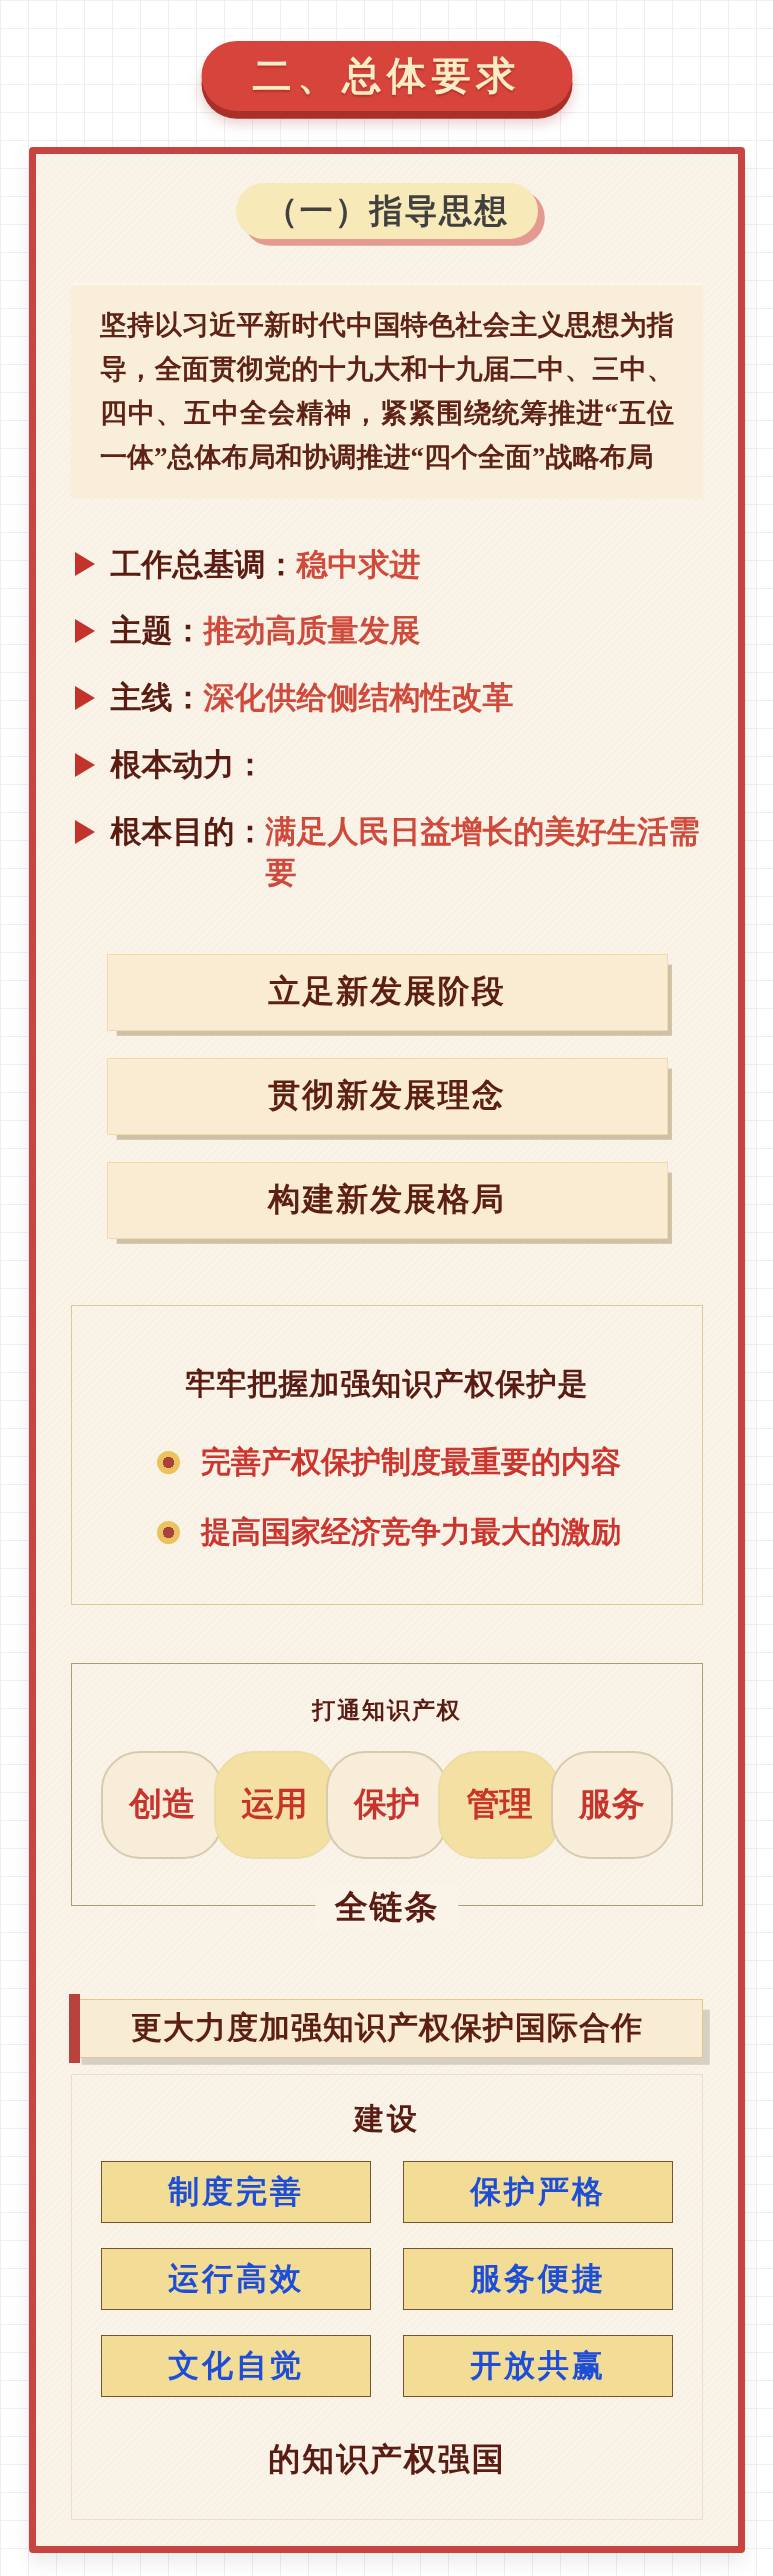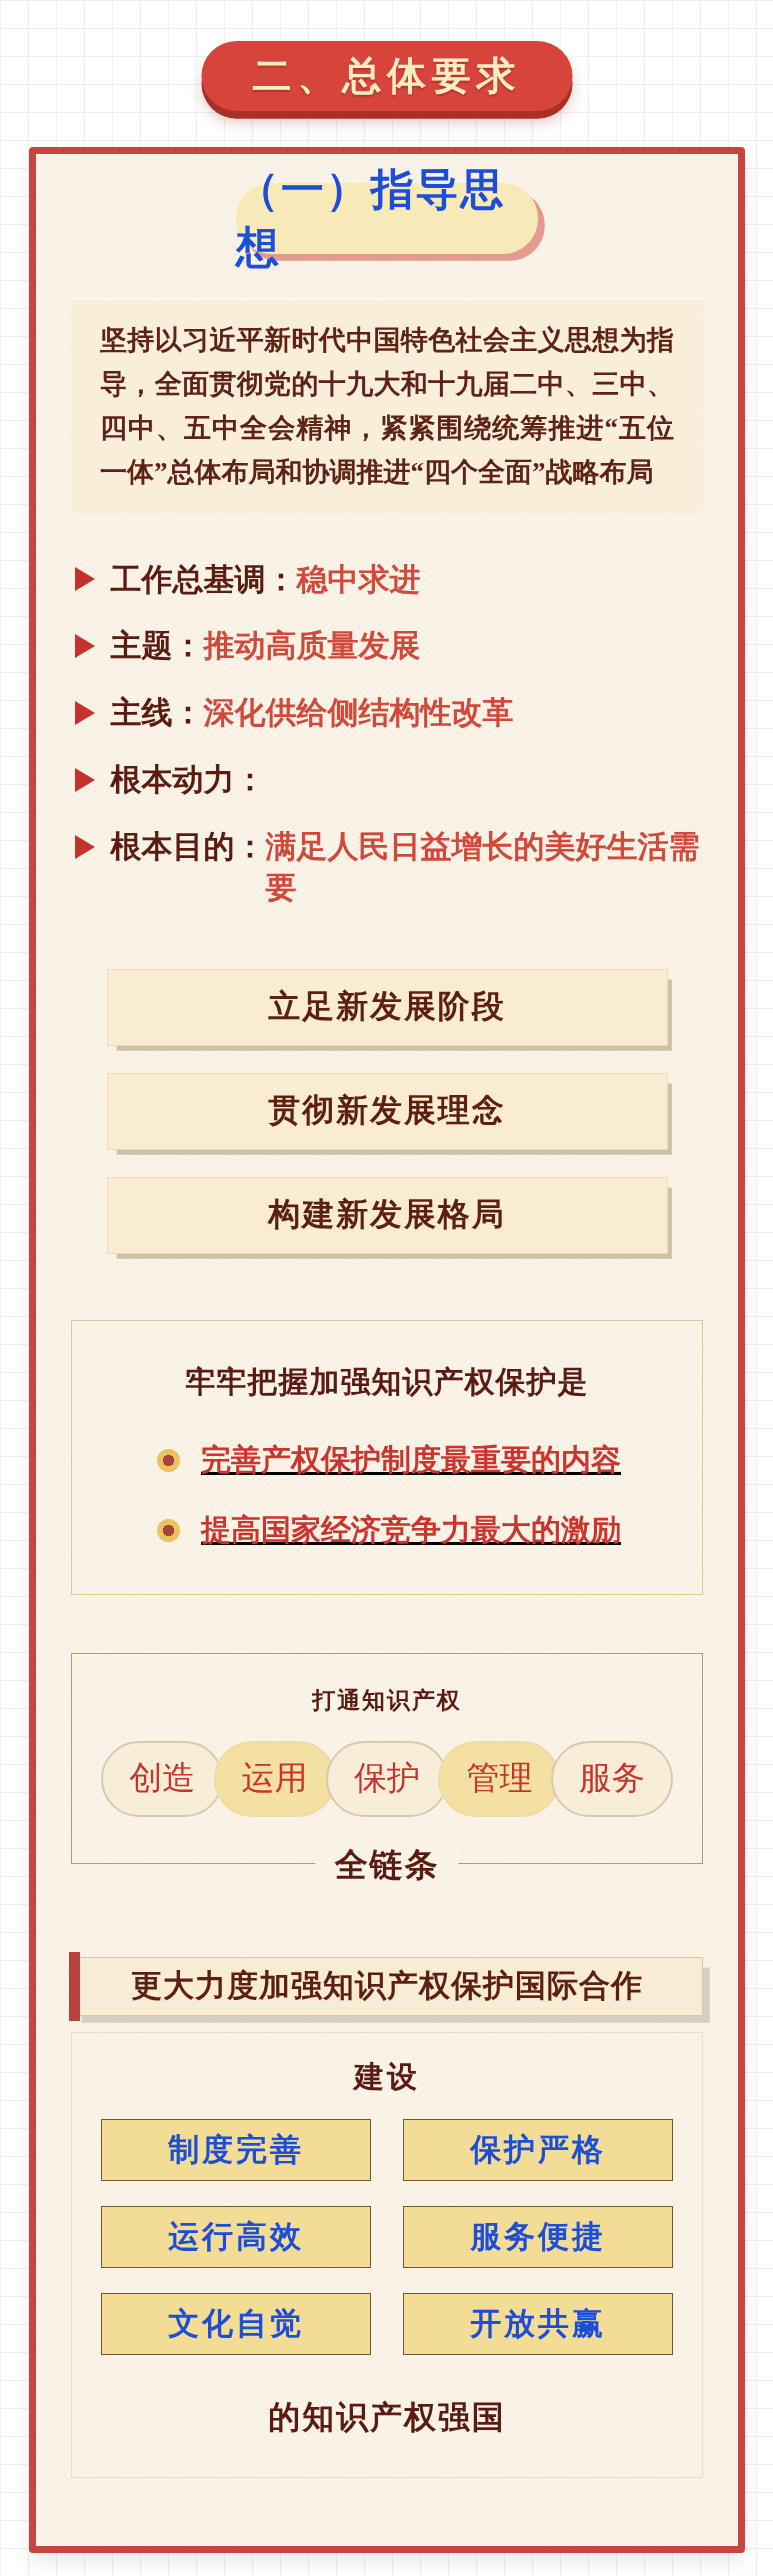--- a/index.html
+++ b/index.html
@@ -33,25 +33,25 @@
     position:absolute; left:29px; top:147px; width:716px; height:2406px;
     border:7.7px solid #c64540; border-radius:3.9px;
     background-color:#faf3e8;
     background-image:repeating-linear-gradient(135deg, rgba(190,170,140,.045) 0 1.9px, transparent 1.9px 4.8px);
     box-shadow:0 9.7px 19.3px rgba(0,0,0,.08);
     padding:0 35px;
   }
 
   
   .section-pill{
-    margin:29px auto 0; width:302px; height:71px; border-radius:35px;
+    margin:29px auto 0; width:302px; height:56px; border-radius:35px;
     background:#f8e9b8;
     box-shadow:6.8px 6.8px 0 #e59a90;
     display:flex; align-items:center; justify-content:center;
-    color:#1d4ed8; font-size:43px; font-weight:bold; letter-spacing:1.9px;
+    color:#404040; font-size:33px; font-weight:bold; letter-spacing:1.9px;
   }
 
   
   .intro-box{
     margin-top:44px;
     background:#f8eed9;
     border-top:2.9px solid #fdf8ec;
     padding:19.3px 29px;
     font-family:"Liberation Serif", serif;
     font-weight:bold;
@@ -78,46 +78,46 @@
     width:561px; height:77px; margin:0 auto 27px;
     background:#f9ecd2; border:1.9px solid #f1dba6;
     box-shadow:6.8px 7.7px 0 -2.9px #cec1a7;
     display:flex; align-items:center; justify-content:center;
     color:#5c1f12; font-size:32px; font-weight:bold; letter-spacing:1.9px;
   }
 
   
   .grasp-box{
     margin-top:66px; border:1.9px solid #dcc894;
-    padding:41px 29px 43px;
+    padding:58px 29px 43px;
   }
   .grasp-title{ text-align:center; color:#5a1c12; font-size:30px; font-weight:bold; letter-spacing:1px;}
-  .grasp-items{ margin:37px 0 0 56px;text-decoration:underline; }
+  .grasp-items{ margin:37px 0 8px 56px; }
   .grasp-item{ display:flex; align-items:center; margin-bottom:29px; }
   .grasp-item:last-child{ margin-bottom:0; }
   .dot{
     flex:0 0 auto; width:23px; height:23px; border-radius:50%;
     background:radial-gradient(circle at 50% 50%, #a8423c 0 5.8px, #eac35e 5.8px);
     margin-right:21px;
   }
   .grasp-item .txt{ color:#cb352d; font-size:30px; font-weight:bold; }
 
   
   .chain-box{
     position:relative; margin-top:58px;
     border:1.9px solid #ab9e73;
     padding:31px 0 46px;
   }
   .chain-title{ text-align:center; color:#5a1c12; font-size:23px; font-weight:bold; letter-spacing:1.9px;}
   .chain-row{ display:flex; justify-content:center; margin-top:25px; }
   .chip{
-    width:122px; height:76px; border-radius:39px; margin:0 -4.8px;
+    width:122px; height:108px; border-radius:39px; margin:0 -4.8px;
     display:flex; align-items:center; justify-content:center;
     background:#f8edd8; border:2.9px solid #d8caae;
-    color:#c8332c; font-size:33px; font-weight:normal;
+    color:#c8332c; font-size:33px; font-weight:bold;
   }
   .chip.alt{ background:#f4e0a2; border-color:#ebdda6; }
   .chain-footer{
     position:absolute; left:50%; bottom:-25px; transform:translateX(-50%);
     background:#faf3e8; padding:0 19.3px;
     color:#5a1c12; font-size:33px; font-weight:bold; letter-spacing:1.9px; white-space:nowrap;
   }
 
   
   .intl-banner{

